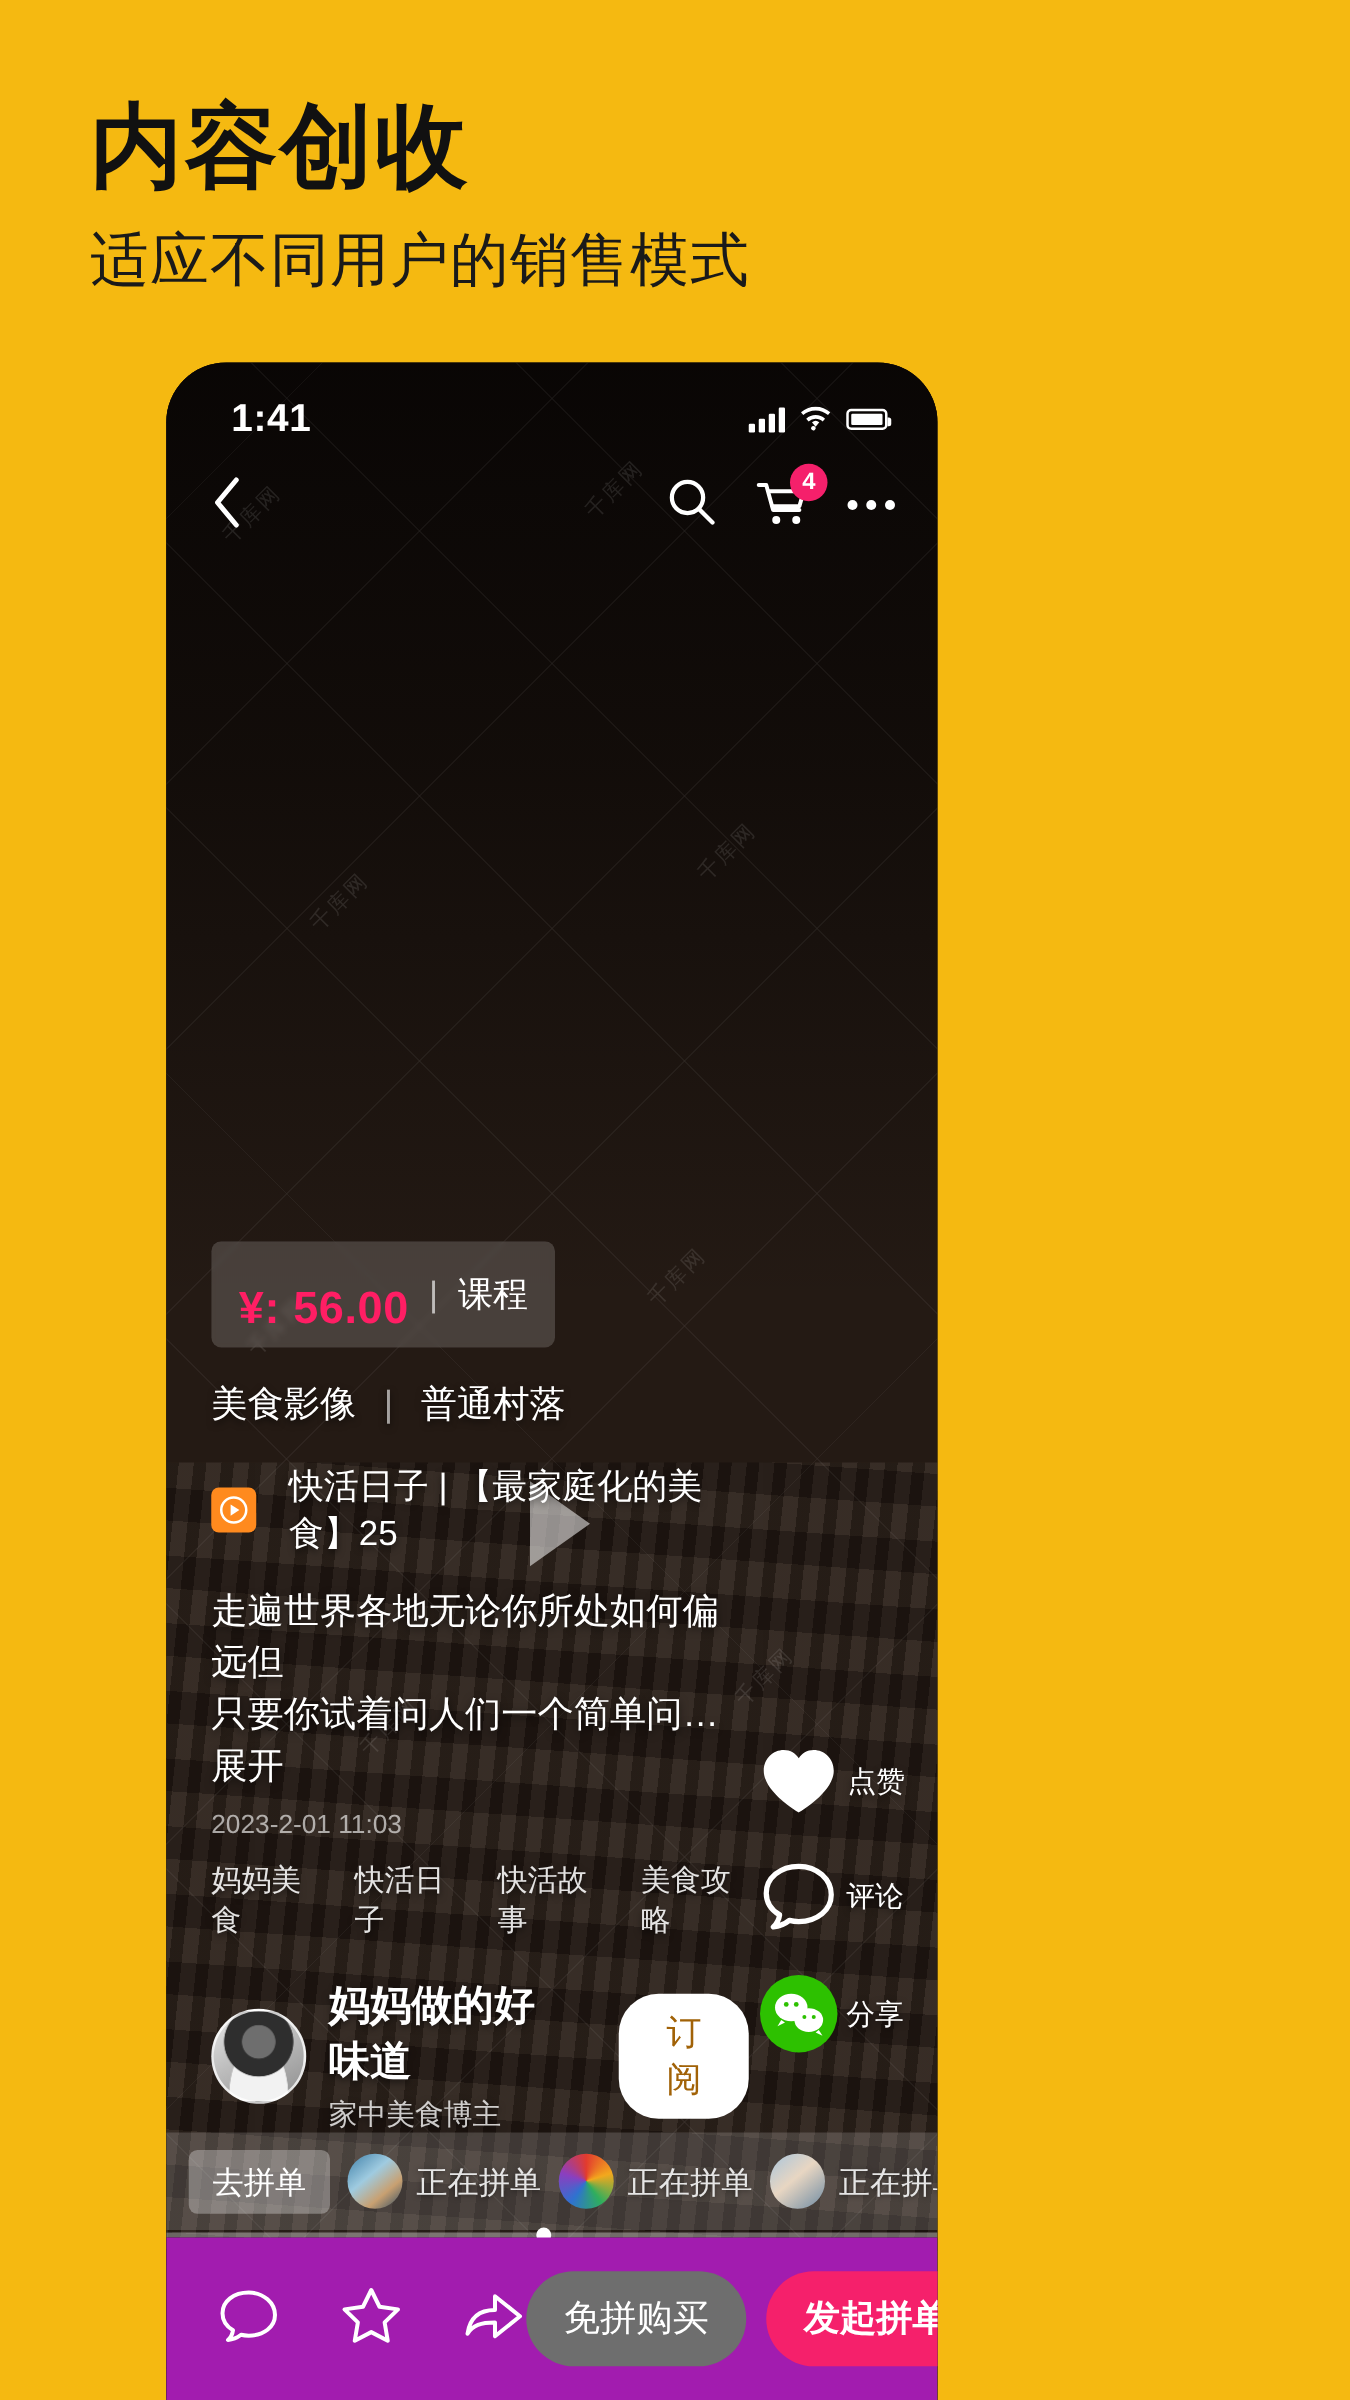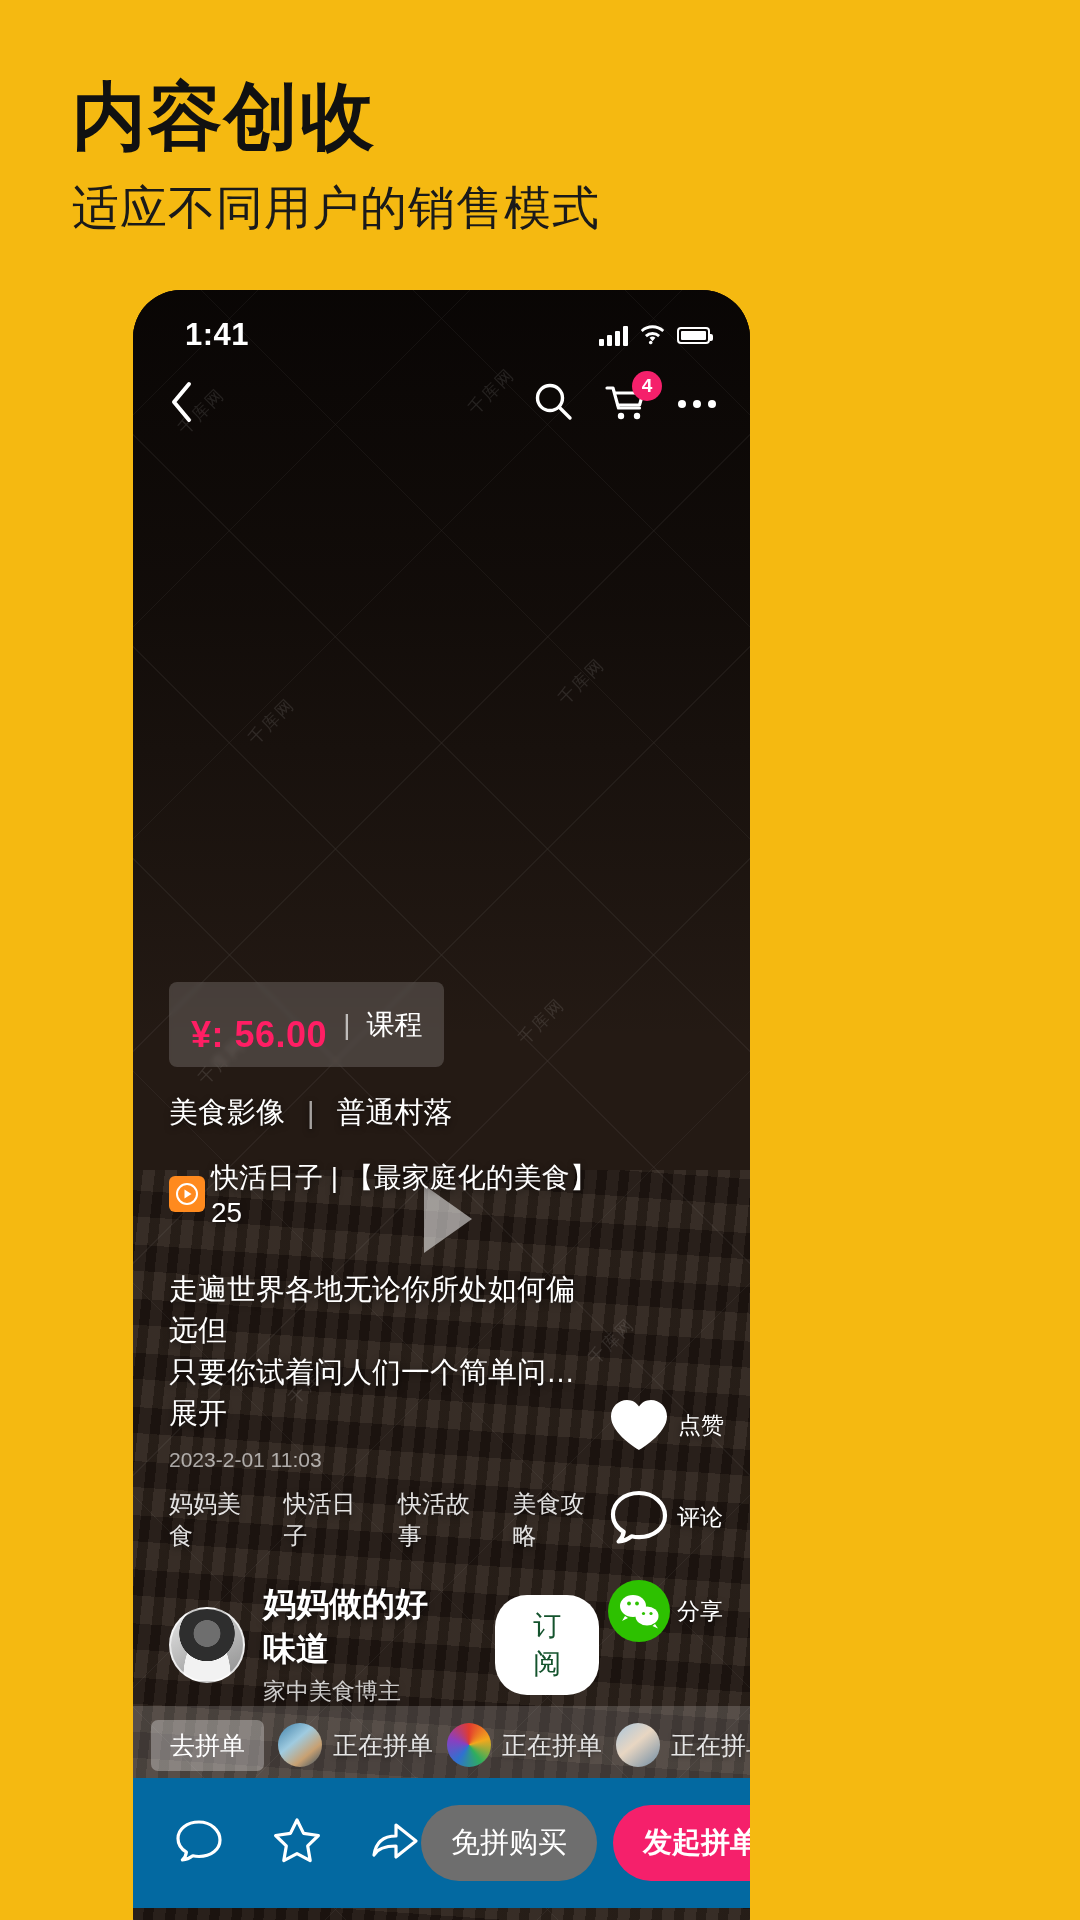--- a/index.html
+++ b/index.html
@@ -115,21 +115,21 @@
   }
   .price-val { color:#FF1E64; font-size:36px; font-weight:700; letter-spacing:.5px;margin-top:21px; }
   .price-div { color:rgba(255,255,255,.65); font-size:28px; }
   .price-tag { color:#fff; font-size:28px; }
 
   .cats { color:#fff; font-size:29px; display:flex; gap:22px; align-items:center; margin-bottom:26px;
           text-shadow:0 2px 6px rgba(0,0,0,.6); }
   .cats .bar { color:rgba(255,255,255,.6); }
 
   .series {
-    display:flex; align-items:center; gap:6px; margin-bottom:40px;
+    display:flex; align-items:center; gap:26px; margin-bottom:23px;
     color:#fff; font-size:28px; text-shadow:0 2px 6px rgba(0,0,0,.6);
   }
   .play-badge {
     width:36px; height:36px; background:#FF8A1E; border-radius:6px;
     display:flex; align-items:center; justify-content:center; flex:0 0 auto;
   }
 
   .desc {
     color:#fff; font-size:29px; line-height:1.42; margin-bottom:14px;
     text-shadow:0 2px 7px rgba(0,0,0,.7); width:432px;
@@ -143,21 +143,21 @@
     width:76px; height:76px; border-radius:50%; flex:0 0 auto; overflow:hidden;
     background:
       radial-gradient(circle at 50% 34%, #6e6e6e 0 22%, #2e2e2e 23% 46%, rgba(0,0,0,0) 47%),
       radial-gradient(ellipse at 50% 96%, #f2f2f2 0 46%, rgba(0,0,0,0) 47%),
       linear-gradient(150deg,#e9e9e9,#bdbdbd 45%,#8d8d8d);
     border:2px solid rgba(255,255,255,.75);
   }
   .aname { color:#fff; font-size:33px; font-weight:700; text-shadow:0 2px 6px rgba(0,0,0,.6); }
   .arole { color:rgba(255,255,255,.78); font-size:23px; margin-top:4px; text-shadow:0 2px 6px rgba(0,0,0,.6); }
   .sub-btn {
-    margin-left:18px; background:#fff; color:#14532d; font-size:28px;
+    margin-left:18px; background:#fff; color:#a16207; font-size:28px;
     padding:12px 28px; border-radius:32px; border:none; font-weight:500;
   }
 
   
   .rail { position:absolute; right:26px; bottom:278px; z-index:16;
           display:flex; flex-direction:column; align-items:center; gap:34px; }
   .rail-item { display:flex; align-items:center; gap:7px; }
   .rail-label { color:#fff; font-size:23px; text-shadow:0 2px 6px rgba(0,0,0,.65); }
   .wechat {
     width:62px; height:62px; border-radius:50%; background:#2DC100;
@@ -182,22 +182,22 @@
   .pin-txt { color:#e5e5e5; font-size:25px; white-space:nowrap; text-shadow:0 1px 4px rgba(0,0,0,.5); }
   .scrollline {
     position:absolute; left:0; right:0; bottom:130px; height:4px; z-index:19;
     background:rgba(255,255,255,.35);
   }
   .scrollline i { position:absolute; left:48%; top:-4px; width:12px; height:12px;
     background:#fff; border-radius:50%; }
 
   
   .bottombar {
-    position:absolute; left:0; right:0; bottom:12px; height:130px; z-index:20;
-    background:#0369a1; display:flex; align-items:center; padding:0 22px; gap:0;
+    position:absolute; left:0; right:0; bottom:0; height:130px; z-index:20;
+    background:#a21caf; display:flex; align-items:center; padding:0 22px; gap:0;
   }
   .bb-icons { display:flex; align-items:center; gap:46px; padding-left:18px; }
   .btn-free {
     margin-left:auto; background:#6E6E6E; color:#fff; font-size:29px;
     padding:18px 30px; border-radius:40px; border:none; white-space:nowrap;
   }
   .btn-start {
     margin-left:16px; background:#F5206B; color:#fff; font-size:29px; font-weight:700;
     padding:18px 30px; border-radius:40px; border:none; white-space:nowrap;
   }

